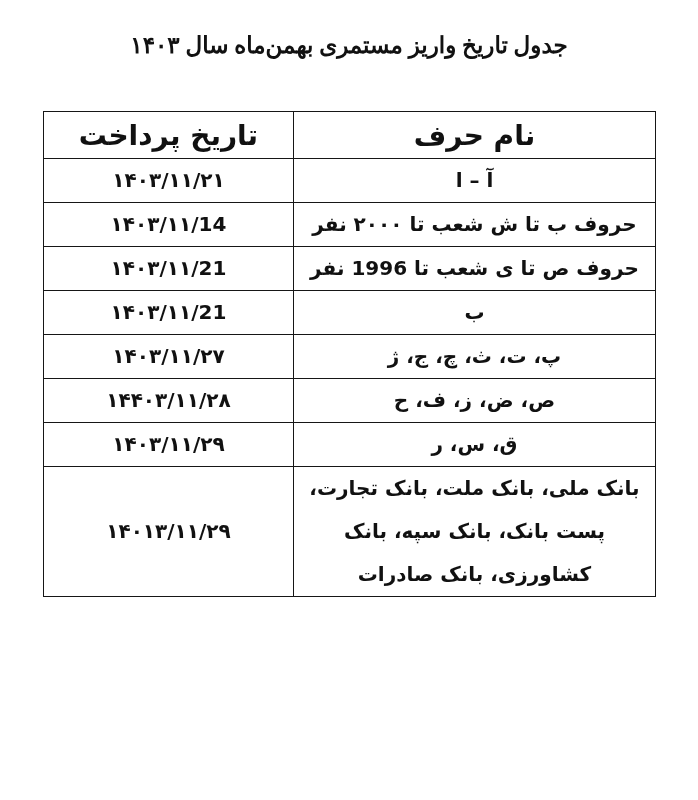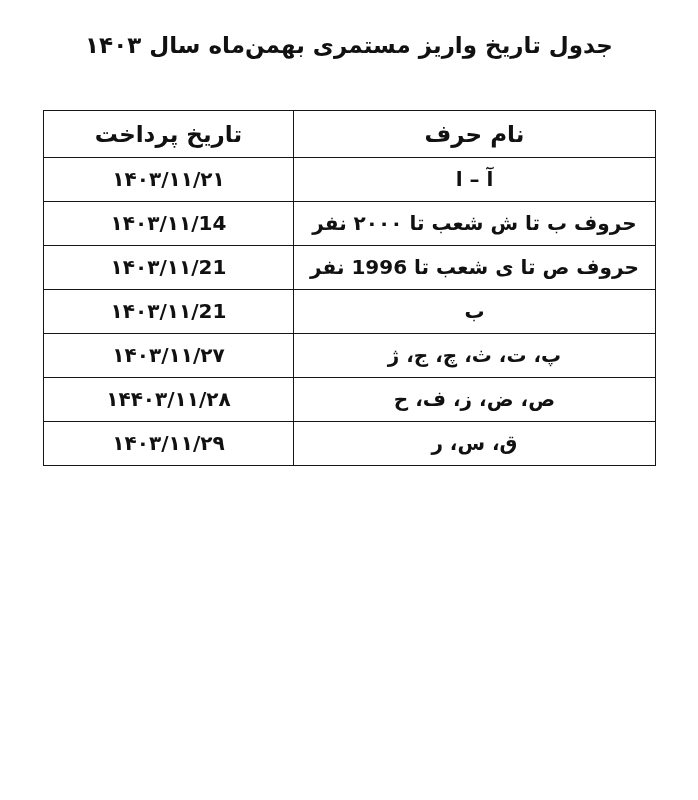--- a/index.html
+++ b/index.html
@@ -17,38 +17,39 @@
     height: 800px;
     box-sizing: border-box;
   }
   .title {
     margin: 0;
     padding-top: 32px;
     text-align: center;
     font-size: 23px;
     font-weight: bold;
     color: #111111;
+    font-family: Liberation Serif, serif;
   }
   table.payment-table {
     border-collapse: collapse;
     width: 613px;
     margin: 52px auto 0 auto;
     table-layout: fixed;
     background: #ffffff;
   }
   table.payment-table th,
   table.payment-table td {
     border: 1.5px solid #161616;
     text-align: center;
     vertical-align: middle;
     background: #ffffff;
   }
   table.payment-table th {
     height: 46px;
-    font-size: 23px;
+    font-size: 28px;
     font-weight: bold;
     padding: 0 6px;
   }
   table.payment-table td {
     font-size: 20px;
     font-weight: bold;
     line-height: 43px;
     padding: 0 10px;
   }
   col.name-col { width: 59%; }
@@ -104,18 +105,22 @@
   <tr>
     <td class="letter-name-cell">ص، ض، ز، ف، ح</td>
     <td class="payment-date-cell">۱۴۴۰۳/۱۱/۲۸</td>
   </tr>
 
   <tr>
     <td class="letter-name-cell">ق، س، ر</td>
     <td class="payment-date-cell">۱۴۰۳/۱۱/۲۹</td>
   </tr>
 
+  <tr>
+    <td class="letter-name-cell">بانک ملی، بانک ملت، بانک تجارت، پست بانک، بانک سپه، بانک کشاورزی، بانک صادرات</td>
+    <td class="payment-date-cell">۱۴۰۱۳/۱۱/۲۹</td>
+  </tr>
 
 
 </tbody>
   </table>
 
 </div>
 
 </body></html>

